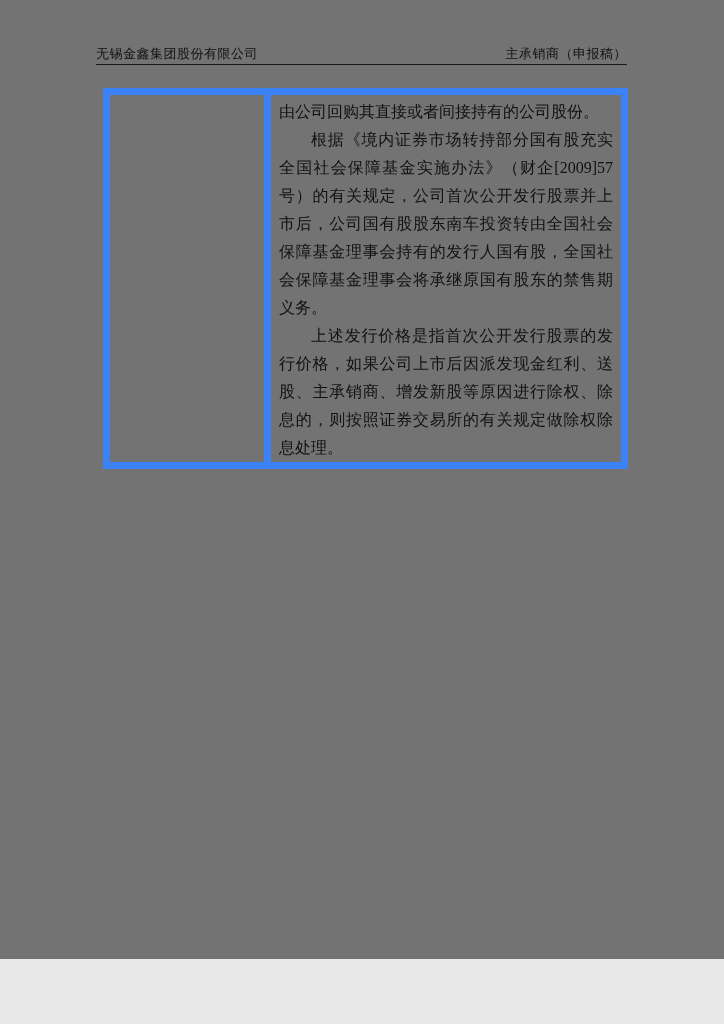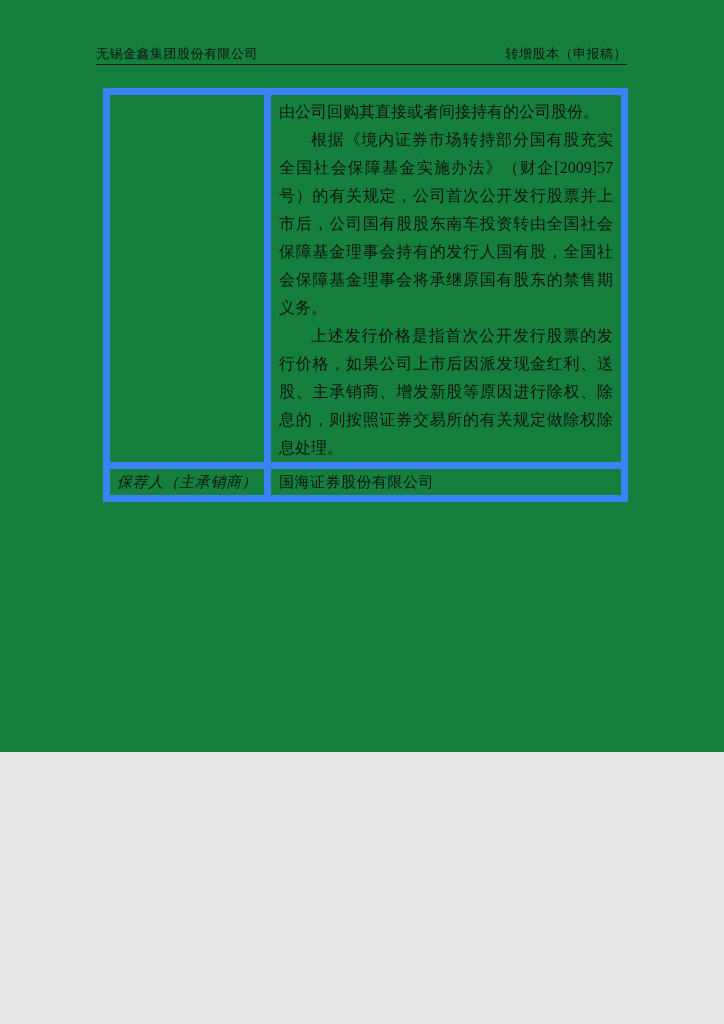--- a/index.html
+++ b/index.html
@@ -1,21 +1,21 @@
 <!DOCTYPE html>
 <html><head>
 <meta charset="utf-8">
 <style>
   html, body { margin: 0; padding: 0; background: #e8e8e8; }
   .page {
     position: relative;
     width: 724px;
-    height: 752px;
+    height: 959px;
     margin: 0 auto;
-    background: #15803d;
+    background: #737373;
     color: #111111;
     font-family: "Liberation Serif", "DejaVu Serif", serif;
     overflow: hidden;
   }
 
   
   .page-header {
     position: absolute;
     left: 96px;
     top: 45px;
@@ -87,41 +87,37 @@
     margin-top: 44px;
   }
 </style>
 </head>
 <body>
 
 <div class="page">
 
   <div class="page-header">
     <span>无锡金鑫集团股份有限公司</span>
-    <span>转增股本（申报稿）</span>
+    <span>主承销商（申报稿）</span>
   </div>
 
   <table class="info-table">
     <colgroup>
       <col class="c-label">
       <col class="c-value">
     </colgroup>
     <tbody>
         <tr>
       <td class="label-cell"></td>
       <td class="content-cell">
         <div>
               <p>由公司回购其直接或者间接持有的公司股份。</p>
               <p>根据《境内证券市场转持部分国有股充实全国社会保障基金实施办法》（财企[2009]57 号）的有关规定，公司首次公开发行股票并上市后，公司国有股股东南车投资转由全国社会保障基金理事会持有的发行人国有股，全国社会保障基金理事会将承继原国有股东的禁售期义务。</p>
               <p>上述发行价格是指首次公开发行股票的发行价格，如果公司上市后因派发现金红利、送股、主承销商、增发新股等原因进行除权、除息的，则按照证券交易所的有关规定做除权除息处理。</p>
             </div>
       </td>
     </tr>
-    <tr>
-      <td class="label-cell kaiti">保荐人（主承销商）</td>
-      <td class="value-cell">国海证券股份有限公司</td>
-    </tr>
   </tbody>
     </table>
 
   <div class="page-number">1-1-4</div>
 
 </div>
 
 </body></html>

